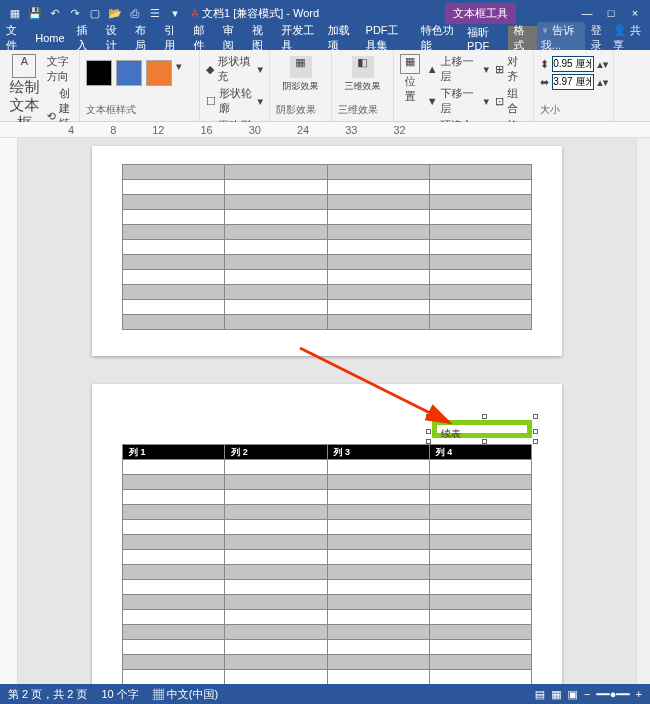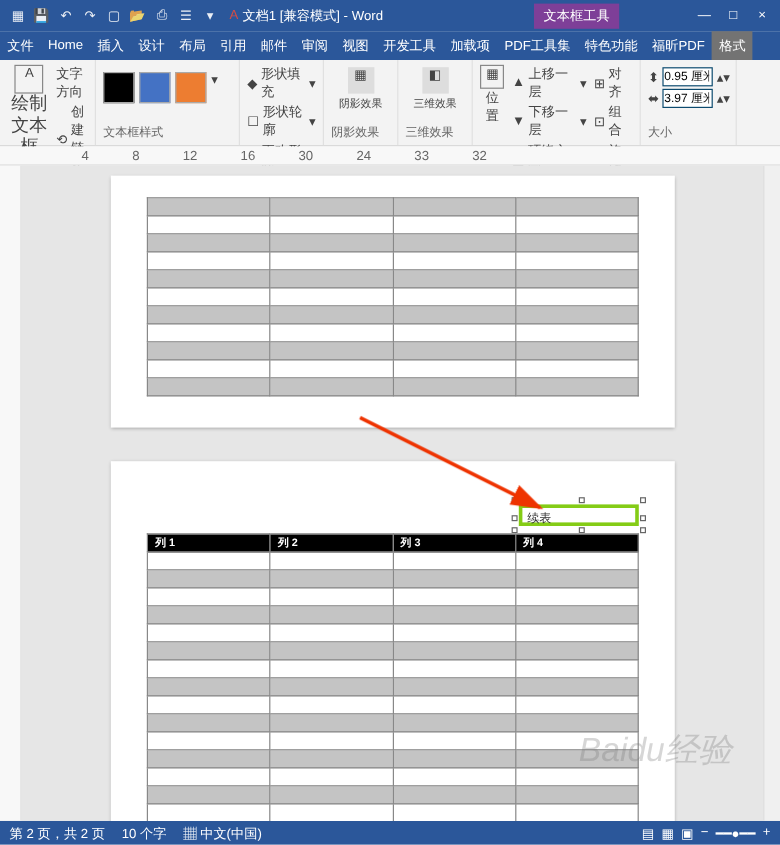--- a/index.html
+++ b/index.html
@@ -29,21 +29,21 @@
 .doc-area{flex:1;background:#e6e6e6;display:flex;overflow:hidden;position:relative}
 .ruler-v{width:18px;background:#f8f8f8;border-right:1px solid #ddd}
 .pages{flex:1;overflow:auto;padding:8px 0}
 .page{width:470px;background:#fff;margin:0 auto 28px auto;box-shadow:0 1px 3px rgba(0,0,0,.3);padding:18px 30px;position:relative}
 .page.p1{height:210px}
 .page.p2{min-height:340px}
 table{width:100%;border-collapse:collapse}
 td,th{border:1px solid #888;height:15px;font-size:9px;color:#888;padding-left:3px}
 tr.dark td,tr.dark th{background:#c4c4c4}
 tr.head th{background:#000;color:#fff;font-weight:bold;text-align:left;padding-left:6px}
-.textbox{position:absolute;top:36px;right:30px;width:100px;height:18px;border:3px solid #84cc16;background:#fff;font-size:10px;padding:2px 4px;color:#333}
+.textbox{position:absolute;top:36px;right:30px;width:100px;height:18px;border:5px solid #84cc16;background:#fff;font-size:10px;padding:2px 4px;color:#333}
 .textbox-handles{position:absolute;top:32px;right:26px;width:108px;height:26px}
 .handle{position:absolute;width:5px;height:5px;border:1px solid #666;background:#fff}
 .arrow{position:absolute;z-index:5}
 .arrow svg{overflow:visible}
 .scrollbar-v{width:14px;background:#f0f0f0;border-left:1px solid #ddd}
 .statusbar{height:20px;background:#2b579a;color:#fff;display:flex;align-items:center;font-size:10px;padding:0 8px;gap:14px}
 .statusbar .right{margin-left:auto;display:flex;gap:6px;align-items:center}
 .watermark{position:absolute;bottom:40px;right:40px;color:rgba(120,120,120,.3);font-size:28px;font-style:italic;pointer-events:none;z-index:20}
 .tell-me{background:rgba(255,255,255,.15);padding:1px 4px;border-radius:2px}
 </style>
@@ -82,20 +82,25 @@
     <div class="tab">引用</div>
     <div class="tab">邮件</div>
     <div class="tab">审阅</div>
     <div class="tab">视图</div>
     <div class="tab">开发工具</div>
     <div class="tab">加载项</div>
     <div class="tab">PDF工具集</div>
     <div class="tab">特色功能</div>
     <div class="tab">福昕PDF</div>
     <div class="tab active">格式</div>
+    <div class="right">
+      <span class="tell-me">♀ <span>告诉我...</span></span>
+      <span>登录</span>
+      <span>👤 <span>共享</span></span>
+    </div>
   </div>
 
   <div class="ribbon">
     <div class="group" style="width:80px">
       <div style="display:flex;gap:4px">
         <div style="text-align:center;line-height:1.2">
           <div style="width:24px;height:24px;border:1px solid #888;margin:0 auto">A</div>
           <div style="font-size:15px">绘制
 文本框</div>
         </div>
@@ -387,21 +392,20 @@
                 <td></td>
                 <td></td>
                 <td></td>
               </tr>
         </tbody>
           </table>
       </div>
 
     </div>
     <div class="scrollbar-v"></div>
-    <div class="watermark">Baidu经验</div>
   </div>
 
   <div class="statusbar">
     <span>第 2 页，共 2 页</span>
     <span>10 个字</span>
     <span>▦ <span>中文(中国)</span></span>
     <span></span>
     <div class="right">
       <span>▤</span>
       <span>▦</span>

